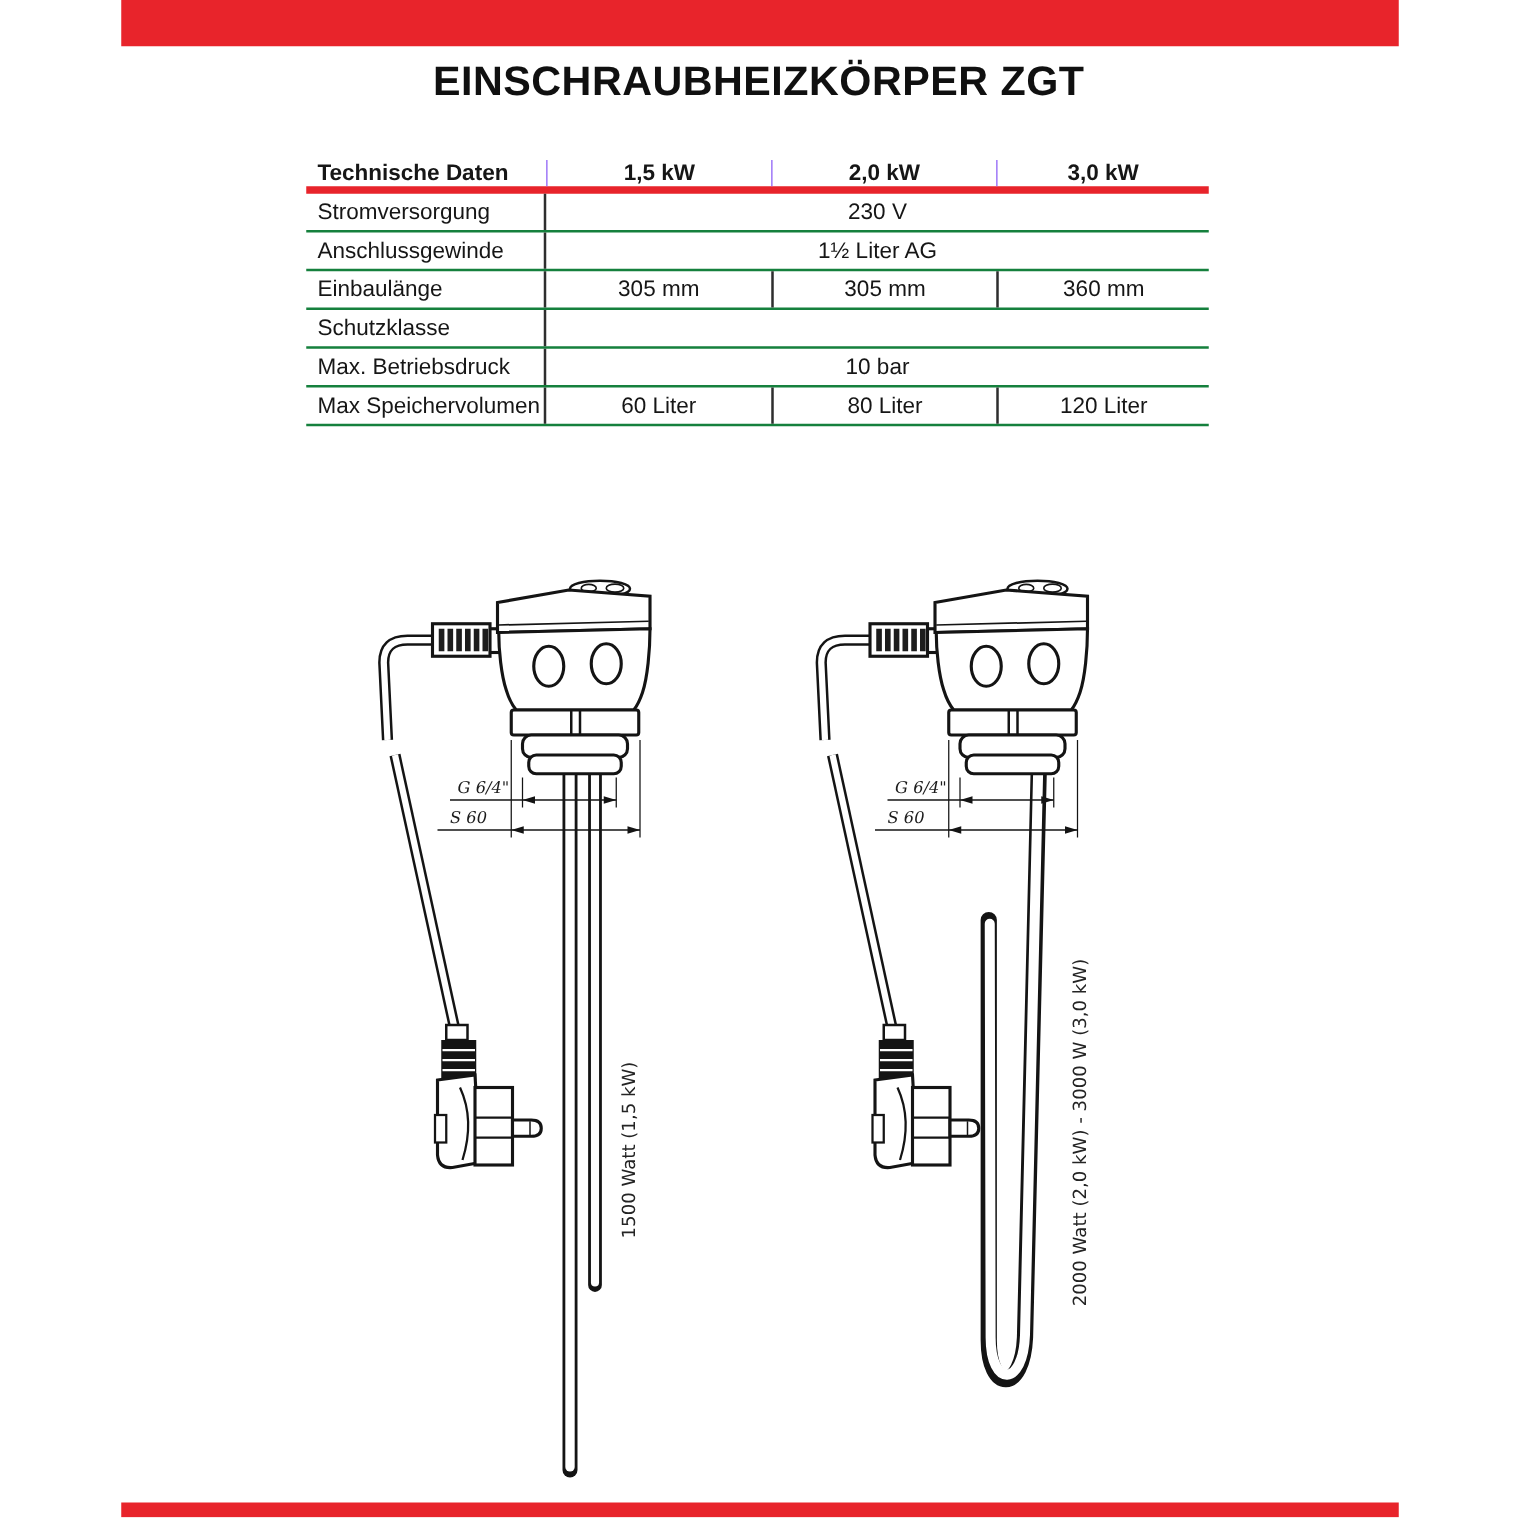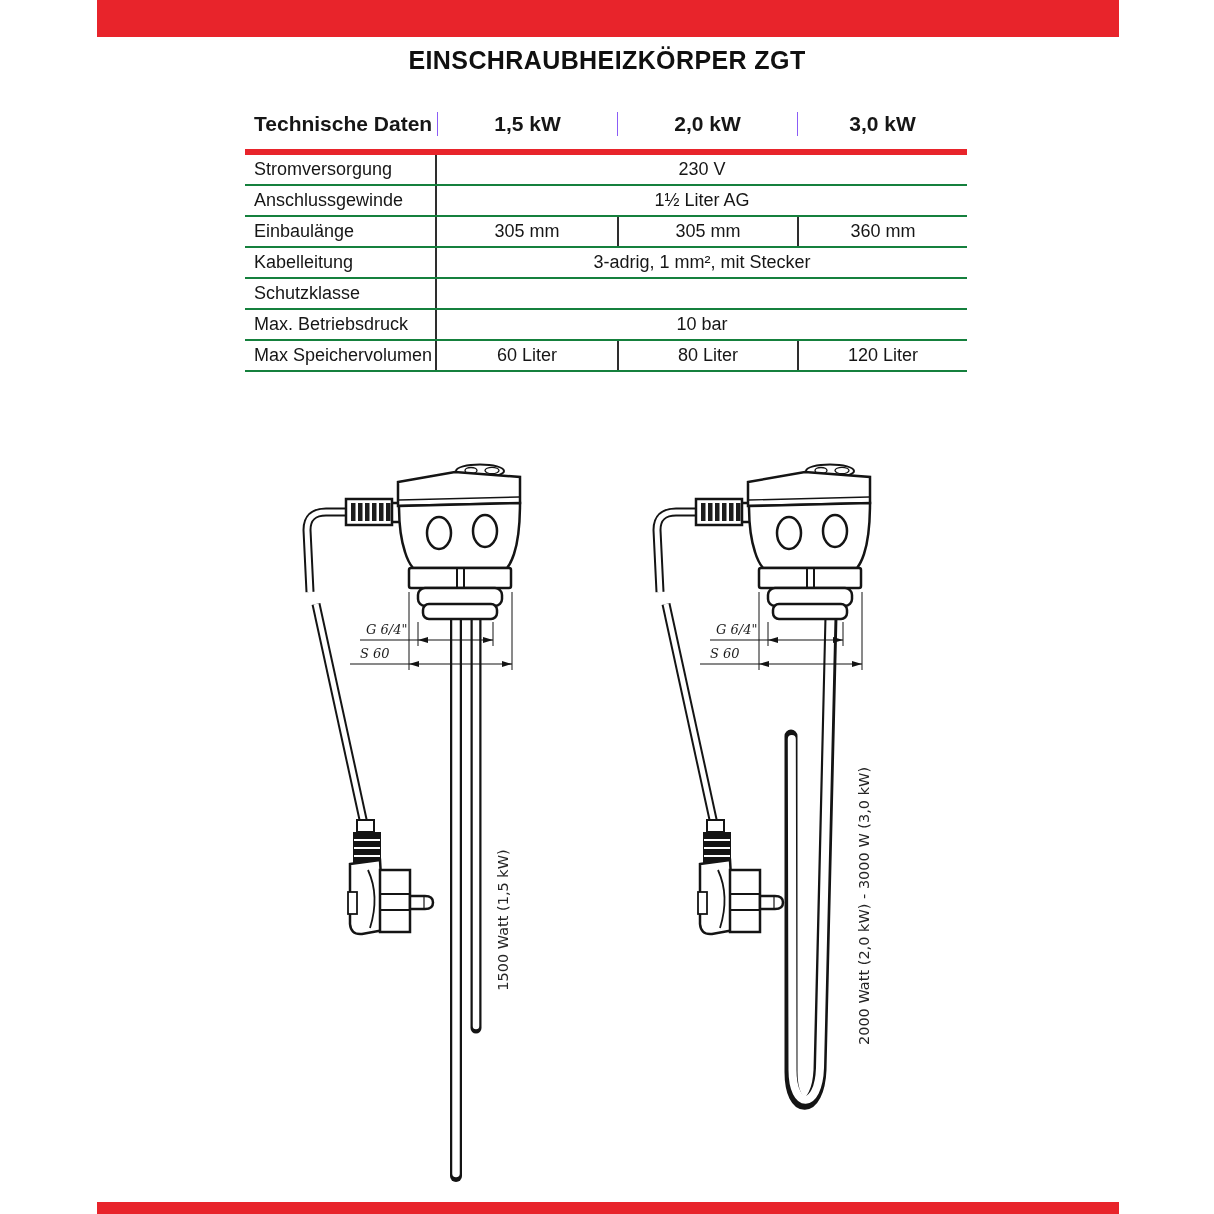--- a/index.html
+++ b/index.html
@@ -11,27 +11,27 @@
     color:#161616;
     overflow:hidden;
   }
   .redbar{position:absolute;left:97px;width:1022px;background:#e8242b;}
   .redbar.top{top:0;height:37px;}
   .redbar.bottom{bottom:0;height:12px;}
 
   .page-title{
     position:absolute;top:46px;left:0;right:0;
     margin:0;text-align:center;
-    font-size:25px;font-weight:bold;letter-spacing:.4px;color:#101010;
+    font-size:33px;font-weight:bold;letter-spacing:.4px;color:#101010;
   }
 
   
   .tech-table{position:absolute;left:245px;top:112px;width:722px;}
   .tech-table *{box-sizing:border-box;}
-  .thead{display:flex;height:37px;align-items:flex-start;font-weight:bold;font-size:21px;}
+  .thead{display:flex;height:37px;align-items:flex-end;font-weight:bold;font-size:18px;}
   .thead .lab{width:192px;display:flex;align-items:center;padding-left:9px;}
   .thead .val{width:180px;display:flex;align-items:center;justify-content:center;border-left:1px solid #8b5cf6;}
   .thead .val.last{width:170px;}
   .reddiv{height:6px;background:#e8242b;}
   .trow{display:flex;height:31px;border-bottom:2px solid #15803d;font-size:18px;}
   .trow .lab{width:192px;display:flex;align-items:center;padding-left:9px;border-right:2px solid #2e2e2e;}
   .trow .span{width:530px;display:flex;align-items:center;justify-content:center;}
   .trow .v{width:180px;display:flex;align-items:center;justify-content:center;border-left:2px solid #2e2e2e;}
   .trow .v.first{border-left:none;width:180px;}
   .trow .v.last{width:170px;}
@@ -65,24 +65,20 @@
     </div>
     <div class="trow">
       <div class="lab">Anschlussgewinde</div>
       <div class="span">1½ Liter AG</div>
     </div>
     <div class="trow">
       <div class="lab">Einbaulänge</div>
       <div class="v first">305 mm</div>
       <div class="v">305 mm</div>
       <div class="v last">360 mm</div>
-    </div>
-    <div class="trow">
-      <div class="lab">Kabelleitung</div>
-      <div class="span">3-adrig, 1 mm², mit Stecker</div>
     </div>
     <div class="trow">
       <div class="lab">Schutzklasse</div>
     </div>
     <div class="trow">
       <div class="lab">Max. Betriebsdruck</div>
       <div class="span">10 bar</div>
     </div>
     <div class="trow">
       <div class="lab">Max Speichervolumen</div>

